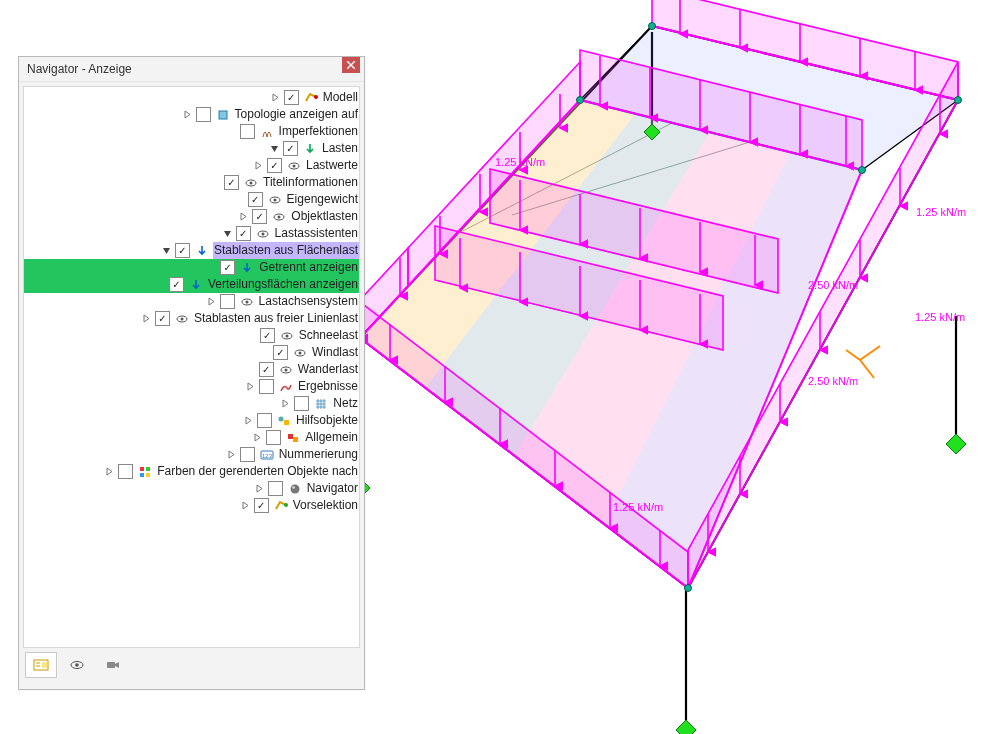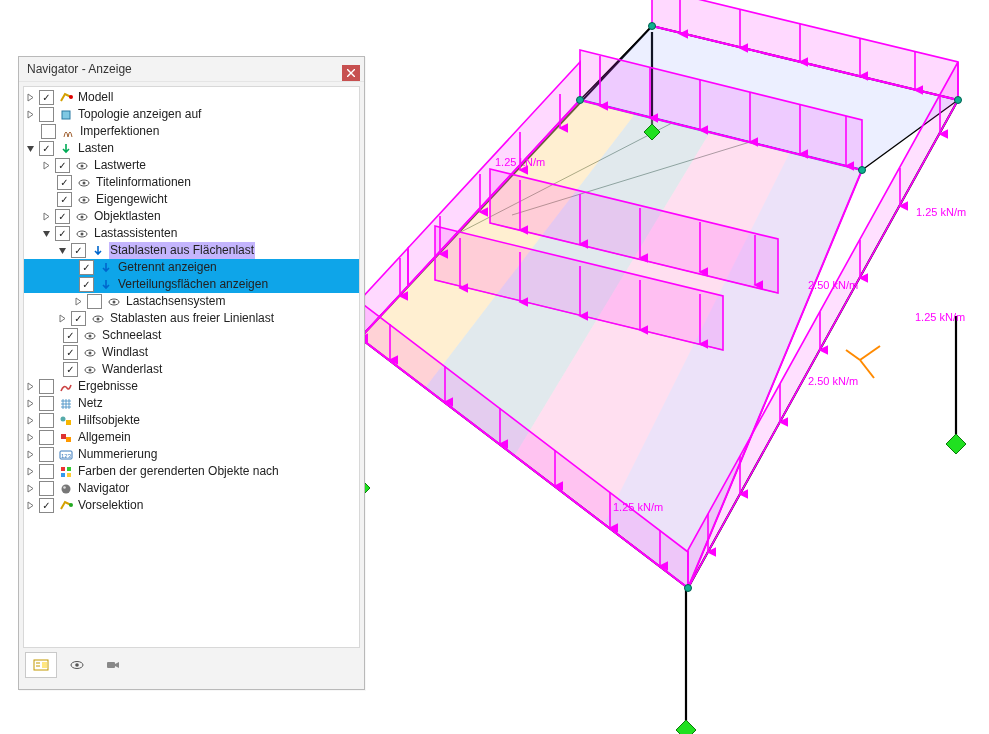--- a/index.html
+++ b/index.html
@@ -17,42 +17,42 @@
     border: 1px solid #b9b9b9;
     background: #f3f3f3;
     box-shadow: 1px 1px 0 rgba(0,0,0,0.03);
   }
   .panel-titlebar {
     height: 24px; line-height: 24px;
     padding-left: 8px;
     color: #333;
     background: #f3f3f3;
     border-bottom: 1px solid #e5e5e5;
-    display: flex; justify-content: space-between; align-items: flex-end;
+    display: flex; justify-content: space-between; align-items: flex-start;
   }
   .panel-title { font-size: 12px; }
   .close-btn {
     width: 18px; height: 16px; margin-right: 4px;
     background: #c75050; color: #fff;
     display: flex; align-items: center; justify-content: center;
     font-size: 10px; font-family: Arial;
   }
   .tree-wrapper {
     background: #ffffff;
     border: 1px solid #d8d8d8;
     margin: 4px 4px 0 4px;
     height: 558px;
     overflow: hidden;
     padding-top: 2px;
   }
   .row {
     display: flex; align-items: center;
     height: 17px; line-height: 17px;
     white-space: nowrap;
-    font-size: 12px; color: #222;
+    font-size: 12px; color: #222; justify-content: flex-end;
   }
   .lbl { padding: 0 1px; }
   .row .sp { display:inline-block; width: 16px; height: 100%; }
   .toggle {
     width: 11px; height: 11px; display: inline-flex;
     align-items: center; justify-content: center;
     margin: 0 2px 0 1px;
     color: #6a6a6a;
   }
   .toggle svg { width: 9px; height: 9px; display:block; }
@@ -65,21 +65,21 @@
   }
   .cb.checked::after {
     content: "✓"; font-size: 10px; color: #222; line-height: 10px;
   }
   .ic {
     width: 16px; height: 14px; margin: 0 3px 0 1px;
     display: inline-flex; align-items: center; justify-content: center;
   }
   .ic svg { width: 14px; height: 14px; }
   .row.sel .lbl { background: #c4b5fd; }
-  .row.hl { background: #0ea5e9; }
+  .row.hl { background: #22c55e; }
   .panel-footer {
     display: flex; gap: 4px;
     padding: 4px 6px;
     background: #f3f3f3;
     align-items: center;
   }
   .footer-btn {
     width: 30px; height: 24px;
     border: 1px solid transparent;
     display: flex; align-items: center; justify-content: center;

